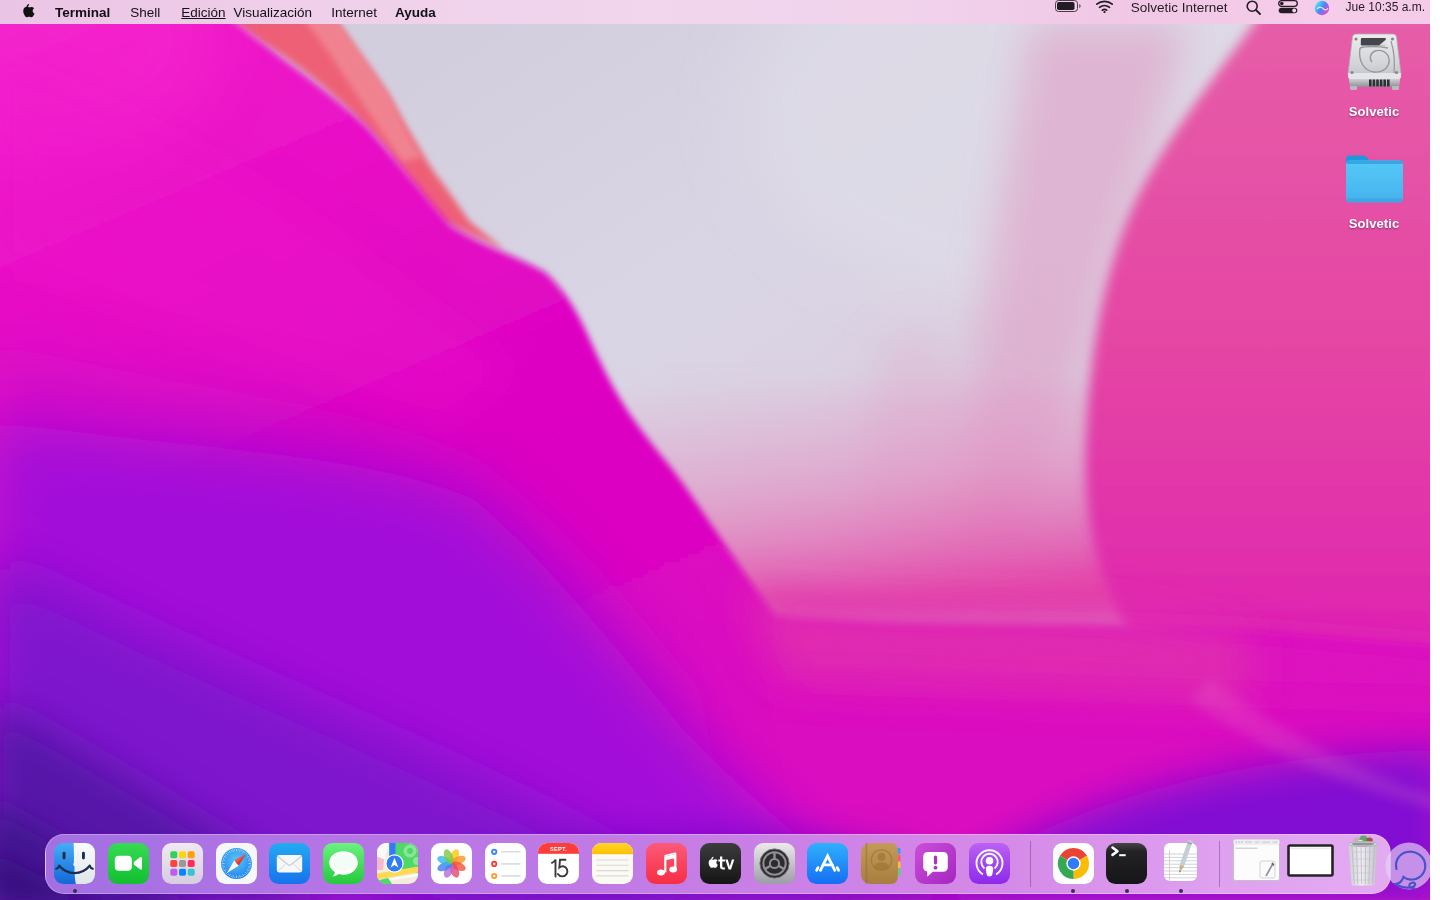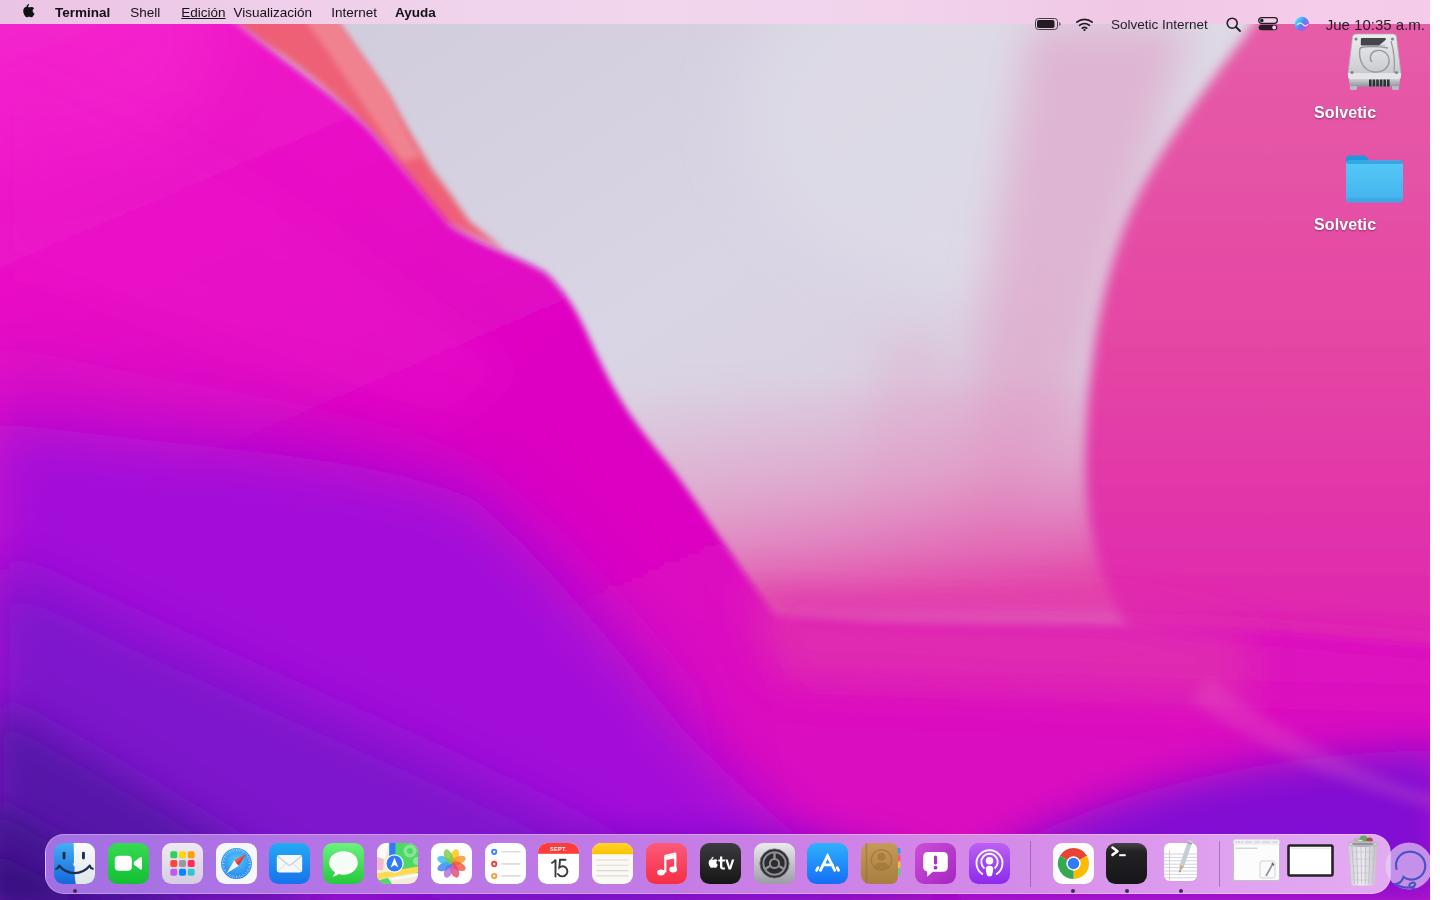--- a/index.html
+++ b/index.html
@@ -6,21 +6,21 @@
   html,body { width:1440px; height:900px; overflow:hidden; font-family:"Liberation Sans", sans-serif; -webkit-font-smoothing:antialiased; }
   #screen { position:relative; width:1430px; height:900px; overflow:hidden; background:#d6d2e2; }
   #wall { position:absolute; left:0; top:0; width:1440px; height:900px; }
   
   #menubar { position:absolute; left:0; top:0; width:1440px; height:24px;
     background:linear-gradient(90deg,#eac4e4 0%,#efcfe9 20%,#f1d6ee 45%,#f1d3ec 62%,#f0c8e6 78%,#f5cce9 92%,#f4cbe8 100%);
     display:flex; align-items:center; color:#141017; font-size:13.5px; }
   .mleft { display:flex; align-items:center; }
   .mitem { display:inline-block; }
   
-  .dlabel { position:absolute; width:120px; color:#fff; font-size:16px; font-weight:bold;
+  .dlabel { position:absolute; width:120px; text-align:center; color:#fff; font-size:13px; font-weight:bold;
     text-shadow:0 1px 2px rgba(90,30,70,.65); letter-spacing:.1px; }
   
   #dock { position:absolute; left:45px; top:834px; width:1346px; height:60px; border-radius:19px;
     background:linear-gradient(90deg, rgba(166,116,229,.96) 0%, rgba(180,120,230,.96) 18%, rgba(193,126,230,.96) 38%, rgba(205,133,231,.96) 55%, rgba(215,144,233,.96) 72%, rgba(226,167,240,.97) 88%, rgba(230,176,242,.97) 100%);
     border:1px solid rgba(255,255,255,.28); }
   .dot { position:absolute; top:889px; width:4px; height:4px; border-radius:50%; background:#3c2b52; }
   .sep { position:absolute; top:841px; width:1px; height:46px; background:rgba(60,40,80,.35); }
   .icz { position:absolute; }
 </style>
 </head>
@@ -97,21 +97,21 @@
       <path d="M10.6 4.1c-.9 0-1.9-.6-3-.6-1.5 0-2.9.9-3.7 2.3-1.6 2.7-.4 6.8 1.1 9 .7 1.1 1.6 2.3 2.8 2.2 1.1 0 1.5-.7 2.9-.7s1.7.7 2.9.7c1.2 0 2-1.1 2.7-2.2.9-1.2 1.2-2.4 1.2-2.5 0 0-2.3-.9-2.3-3.5 0-2.2 1.8-3.2 1.9-3.3-1-1.5-2.6-1.7-3.2-1.7-1.3-.1-2.5.8-3.3.3z" transform="scale(0.78) translate(1,0)" fill="#111"></path>
       <path d="M9.8 2.3C10.4 1.5 10.9.4 10.8 0c-.9 0-2 .6-2.6 1.4-.6.7-1.1 1.8-1 2.8 1 .1 2-.5 2.6-1.3z" transform="scale(0.78) translate(1,0)" fill="#111"></path>
     </svg>
     <span class="mitem" style="font-weight:bold; margin-left:20px;">Terminal</span>
     <span class="mitem" style="margin-left:20px;">Shell</span>
     <span class="mitem" style="margin-left:21px;text-decoration:underline;">Edición</span>
     <span class="mitem" style="margin-left:8px;">Visualización</span>
     <span class="mitem" style="margin-left:19px;">Internet</span>
     <span class="mitem" style="margin-left:18px;font-weight:bold;">Ayuda</span>
   </div>
-  <div style="position:absolute; right:0; top:12px; height:24px; display:flex; align-items:center;">
+  <div style="position:absolute; right:0; top:0; height:24px; display:flex; ">
     <svg width="26" height="12" viewBox="0 0 26 12" style="margin-right:15px;">
       <rect x="0.5" y="0.5" width="22" height="11" rx="3" fill="none" stroke="#473c46" stroke-width="1"></rect>
       <rect x="2" y="2" width="17.5" height="8" rx="1.8" fill="#241c24"></rect>
       <path d="M 24.3,4 Q 25.6,4.6 25.6,6 Q 25.6,7.4 24.3,8 Z" fill="#473c46"></path>
     </svg>
     <svg width="17" height="13" viewBox="0 0 17 13" style="margin-right:18px;">
       <path d="M 0.8,4.2 A 12,12 0 0 1 16.2,4.2" fill="none" stroke="#241c24" stroke-width="1.7" stroke-linecap="round"></path>
       <path d="M 3.5,7.3 A 8,8 0 0 1 13.5,7.3" fill="none" stroke="#241c24" stroke-width="1.7" stroke-linecap="round"></path>
       <path d="M 6.3,10.2 A 4,4 0 0 1 10.7,10.2" fill="none" stroke="#241c24" stroke-width="1.7" stroke-linecap="round"></path>
       <circle cx="8.5" cy="12" r="1.1" fill="#241c24"></circle>
@@ -133,21 +133,21 @@
           <stop offset="0" stop-color="#8df2d8"></stop>
               <stop offset=".3" stop-color="#41c8f2"></stop>
               <stop offset=".55" stop-color="#4f86f4"></stop>
               <stop offset=".78" stop-color="#a45ee8"></stop>
               <stop offset="1" stop-color="#f050a8"></stop>
         </linearGradient>
       </defs>
       <circle cx="8" cy="8" r="7.2" fill="url(#siri)"></circle>
       <path d="M 3,9 Q 6,5.5 9,8.5 Q 12,11.5 14,8" fill="none" stroke="#fff" stroke-width="1.1" opacity=".8"></path>
     </svg>
-    <span style="font-size:15px; color:#241c24; margin-right:15px;">Jue 10:35 a.m.</span>
+    <span style="font-size:12px; color:#241c24; margin-right:15px;">Jue 10:35 a.m.</span>
   </div>
 </div>
 
 <svg style="position:absolute; left:1344px; top:33px;" width="61" height="59" viewBox="0 0 61 59">
   <defs>
     <linearGradient id="hdtop" x1="0" y1="0" x2="0" y2="1">
           <stop offset="0" stop-color="#eceded"></stop>
           <stop offset=".7" stop-color="#d3d4d8"></stop>
           <stop offset="1" stop-color="#c3c4c9"></stop>
         </linearGradient>

